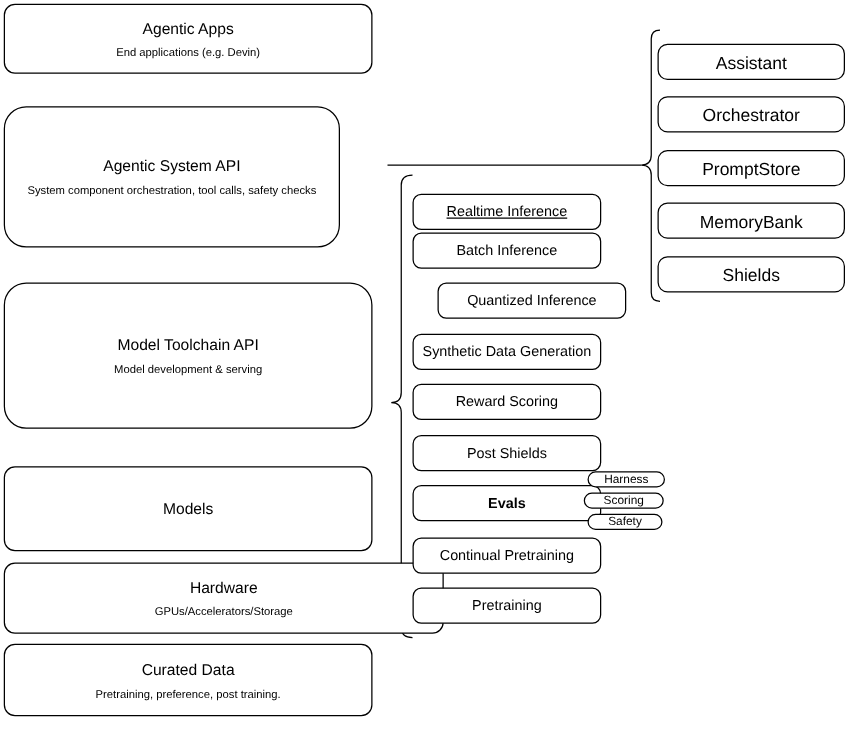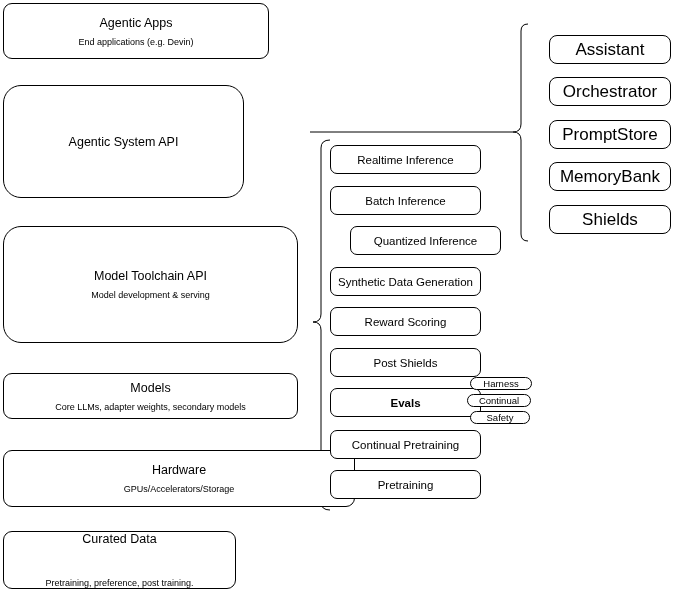--- a/index.html
+++ b/index.html
@@ -32,23 +32,23 @@
   .layer .title { font-size: 12.5px; line-height: 14px; }
   .layer .subtitle { font-size: 9px; line-height: 10px; margin-top: 7px; }
   .node {
     border-radius: 7px;
     font-size: 11.5px;
     z-index: 2;
     left: 330px; width: 151px; height: 29px;
   }
   .comp {
     border-radius: 8px;
-    font-size: 17px;
+    font-size: 14px;
     z-index: 2;
-    left: 549px; width: 122px; height: 29px;
+    left: 526px; width: 150px; height: 29px;
   }
   .tag {
     position: absolute;
     box-sizing: border-box;
     border: 1px solid #000000;
     background: #ffffff;
     border-radius: 7px;
     font-size: 9.5px;
     display: flex;
     align-items: center;
@@ -60,50 +60,50 @@
 </style>
 </head>
 <body>
 
 <svg class="underlay" viewBox="0 0 682 591">
   <path d="M310 132 H513" stroke="#000000" stroke-width="1" fill="none"></path>
   <path d="M330 140 Q321 140 321 148 L321 314 Q321 322 313 322 Q321 322 321 330 L321 502 Q321 510 330 510" stroke="#000000" stroke-width="1" fill="none"></path>
   <path d="M528 24 Q521 24 521 31 L521 124 Q521 132 513 132 Q521 132 521 140 L521 234 Q521 241 528 241" stroke="#000000" stroke-width="1" fill="none"></path>
 </svg>
 
-<div class="box layer" style="left:3px; top:3px; width:266px; height:56px;">
+<div class="box layer" style="left:3px; top:3px; width:295px; height:56px;">
   <div class="title">Agentic Apps</div>
   <div class="subtitle">End applications (e.g. Devin)</div>
 </div>
 
-<div class="box layer lg" style="left:3px; top:85px; width:241px; height:113px;">
+<div class="box layer lg" style="left:3px; top:85px; width:269px; height:113px;">
   <div class="title">Agentic System API</div>
+  <div class="subtitle">System component orchestration, tool calls, safety checks</div>
 </div>
 
 <div class="box layer lg" style="left:3px; top:226px; width:295px; height:117px;">
   <div class="title">Model Toolchain API</div>
   <div class="subtitle">Model development &amp; serving</div>
 </div>
 
-<div class="box layer" style="left:3px; top:373px; width:295px; height:46px;">
+<div class="box layer" style="left:3px; top:373px; width:295px; height:68px;">
   <div class="title">Models</div>
-  <div class="subtitle">Core LLMs, adapter weights, secondary models</div>
 </div>
 
 <div class="box layer" style="left:3px; top:450px; width:352px; height:57px;">
   <div class="title">Hardware</div>
   <div class="subtitle">GPUs/Accelerators/Storage</div>
 </div>
 
-<div class="box layer" style="left:3px; top:531px; width:233px; height:58px;justify-content:space-between;">
+<div class="box layer" style="left:3px; top:515px; width:295px; height:58px;">
   <div class="title">Curated Data</div>
   <div class="subtitle">Pretraining, preference, post training.</div>
 </div>
 
-<div class="box node" style="top:145px;">
+<div class="box node" style="top:155px;text-decoration:underline;">
   <span>Realtime Inference</span>
 </div>
 <div class="box node" style="top:186px;">
   <span>Batch Inference</span>
 </div>
 <div class="box node" style="top:226px;margin-left:20px;">
   <span>Quantized Inference</span>
 </div>
 <div class="box node" style="top:267px;">
   <span>Synthetic Data Generation</span>
@@ -121,21 +121,21 @@
   <span>Continual Pretraining</span>
 </div>
 <div class="box node" style="top:470px;">
   <span>Pretraining</span>
 </div>
 
 <div class="tag" style="left:470px; top:377px; width:62px;">
   <span>Harness</span>
 </div>
 <div class="tag" style="left:467px; top:394px; width:64px;">
-  <span>Continual</span>
+  <span>Scoring</span>
 </div>
 <div class="tag" style="left:470px; top:411px; width:60px;">
   <span>Safety</span>
 </div>
 
 <div class="box comp" style="top:35px;">
   <span>Assistant</span>
 </div>
 <div class="box comp" style="top:77px;">
   <span>Orchestrator</span>

